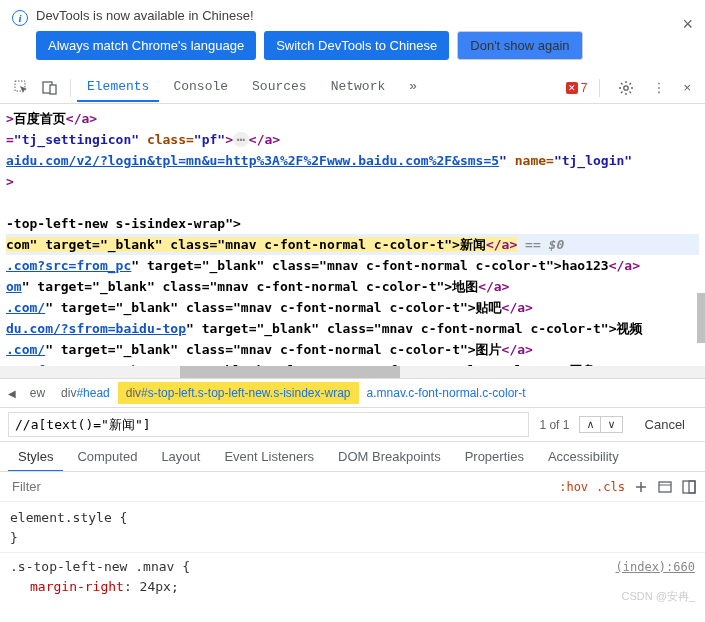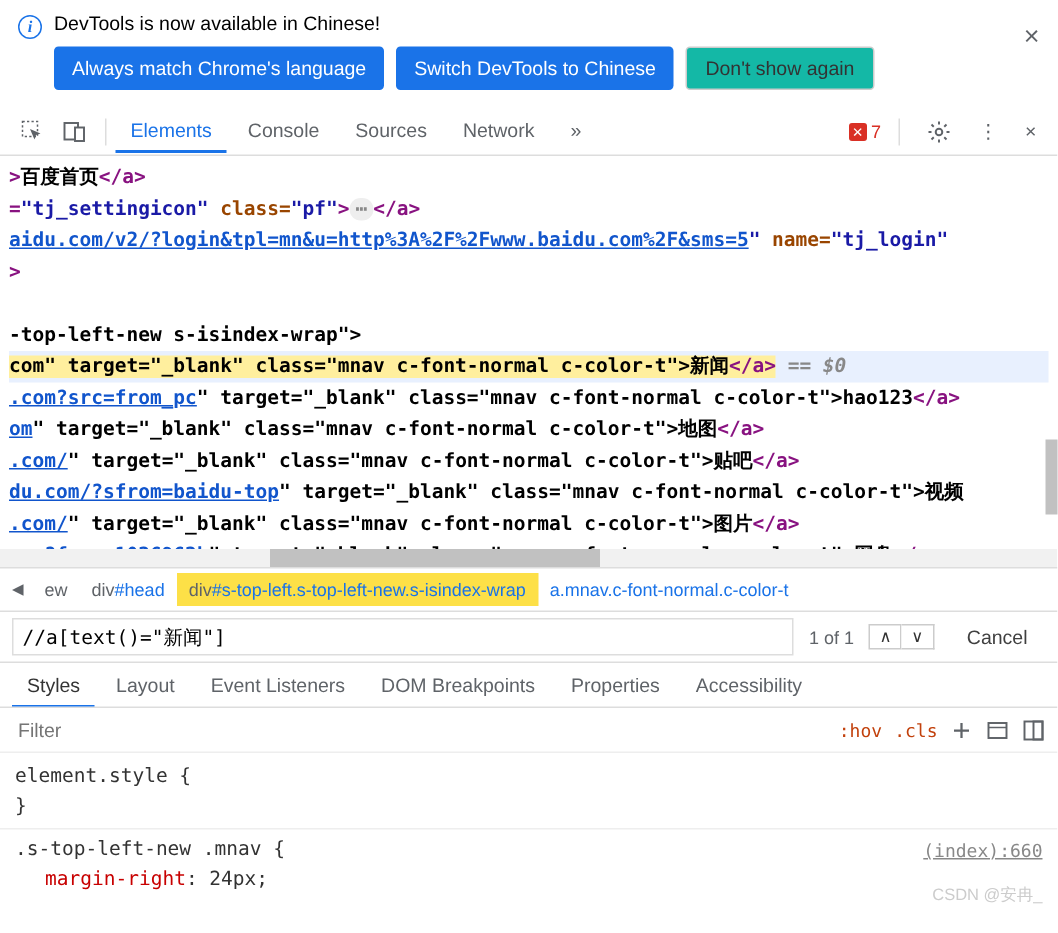--- a/index.html
+++ b/index.html
@@ -1,28 +1,28 @@
 <!DOCTYPE html>
 <html><head>
 <meta charset="utf-8">
 <style>
 * { box-sizing: border-box; margin: 0; padding: 0; }
 body { width: 705px; height: 622px; font-family: Arial, "Segoe UI", sans-serif; font-size: 13px; background: #fff; overflow: hidden; color: #333; }
 .banner { display: flex; align-items: flex-start; padding: 8px 12px 12px 12px; position: relative; }
 .banner-icon { width: 16px; height: 16px; border: 1.5px solid #1a73e8; border-radius: 50%; color: #1a73e8; display: flex; align-items: center; justify-content: center; font-size: 11px; font-weight: bold; margin-right: 8px; margin-top: 2px; font-style: italic; font-family: serif; }
 .banner-content { flex: 1; }
-.banner-msg { color: #000000; margin-bottom: 8px; }
+.banner-msg { color: #404040; margin-bottom: 8px; }
 .banner-buttons { display: flex; gap: 8px; }
 .btn-primary { background: #1a73e8; color: #fff; border: none; padding: 6px 12px; border-radius: 3px; font-size: 13px; cursor: pointer; }
-.btn-secondary { background: #14b8a6; color: #333; border: 1px solid #ccc; padding: 6px 12px; border-radius: 3px; font-size: 13px; cursor: pointer; text-align: right; }
+.btn-secondary { background: #3b82f6; color: #333; border: 1px solid #ccc; padding: 6px 12px; border-radius: 3px; font-size: 13px; cursor: pointer; text-align: right; }
 .banner-close { position: absolute; right: 12px; top: 14px; cursor: pointer; font-size: 18px; color: #5f6368; }
 .toolbar { display: flex; align-items: center; border-bottom: 1px solid #ddd; padding: 0 8px; height: 32px; }
 .tool-icon { padding: 6px; cursor: pointer; color: #5f6368; display: flex; align-items: center; justify-content: center; }
 .tool-sep { width: 1px; height: 18px; background: #ddd; margin: 0 6px; }
-.tabs { display: flex; gap: 4px; }
+.tabs { display: flex; gap: 4px; font-family: Liberation Mono, monospace; }
 .tab { padding: 6px 10px; cursor: pointer; color: #5f6368; border-bottom: 2px solid transparent; }
 .tab.active { color: #1a73e8; border-bottom: 2px solid #1a73e8; }
 .toolbar-right { margin-left: auto; display: flex; align-items: center; gap: 6px; }
 .err-badge { display: flex; align-items: center; gap: 3px; color: #d93025; font-size: 12px; }
 .err-x { background: #d93025; color: #fff; width: 12px; height: 12px; border-radius: 2px; display: flex; align-items: center; justify-content: center; font-size: 9px; }
 .dom-panel { font-family: Consolas, monospace; font-size: 13px; padding: 4px 6px; line-height: 21px; height: 274px; overflow: hidden; position: relative; font-weight: bold; }
 .dom-line { white-space: nowrap; }
 .url { color: #1155cc; text-decoration: underline; }
 .tag-red { color: #881280; }
 .attr-name { color: #994500; }
@@ -154,20 +154,21 @@
   <span class="search-count">1 of 1</span>
   <div class="search-nav">
     <div class="search-nav-btn">∧</div>
     <div class="search-nav-btn" style="border-left:none">∨</div>
   </div>
   <span class="search-cancel">Cancel</span>
 </div>
 
 <div class="sub-tabs">
   <div class="sub-tab active">Styles</div>
+  <div class="sub-tab">Computed</div>
   <div class="sub-tab">Layout</div>
   <div class="sub-tab">Event Listeners</div>
   <div class="sub-tab">DOM Breakpoints</div>
   <div class="sub-tab">Properties</div>
   <div class="sub-tab">Accessibility</div>
 </div>
 
 <div class="styles-toolbar">
   <input class="filter-input" placeholder="Filter" style="">
   <span class="styles-tool">:hov</span>

